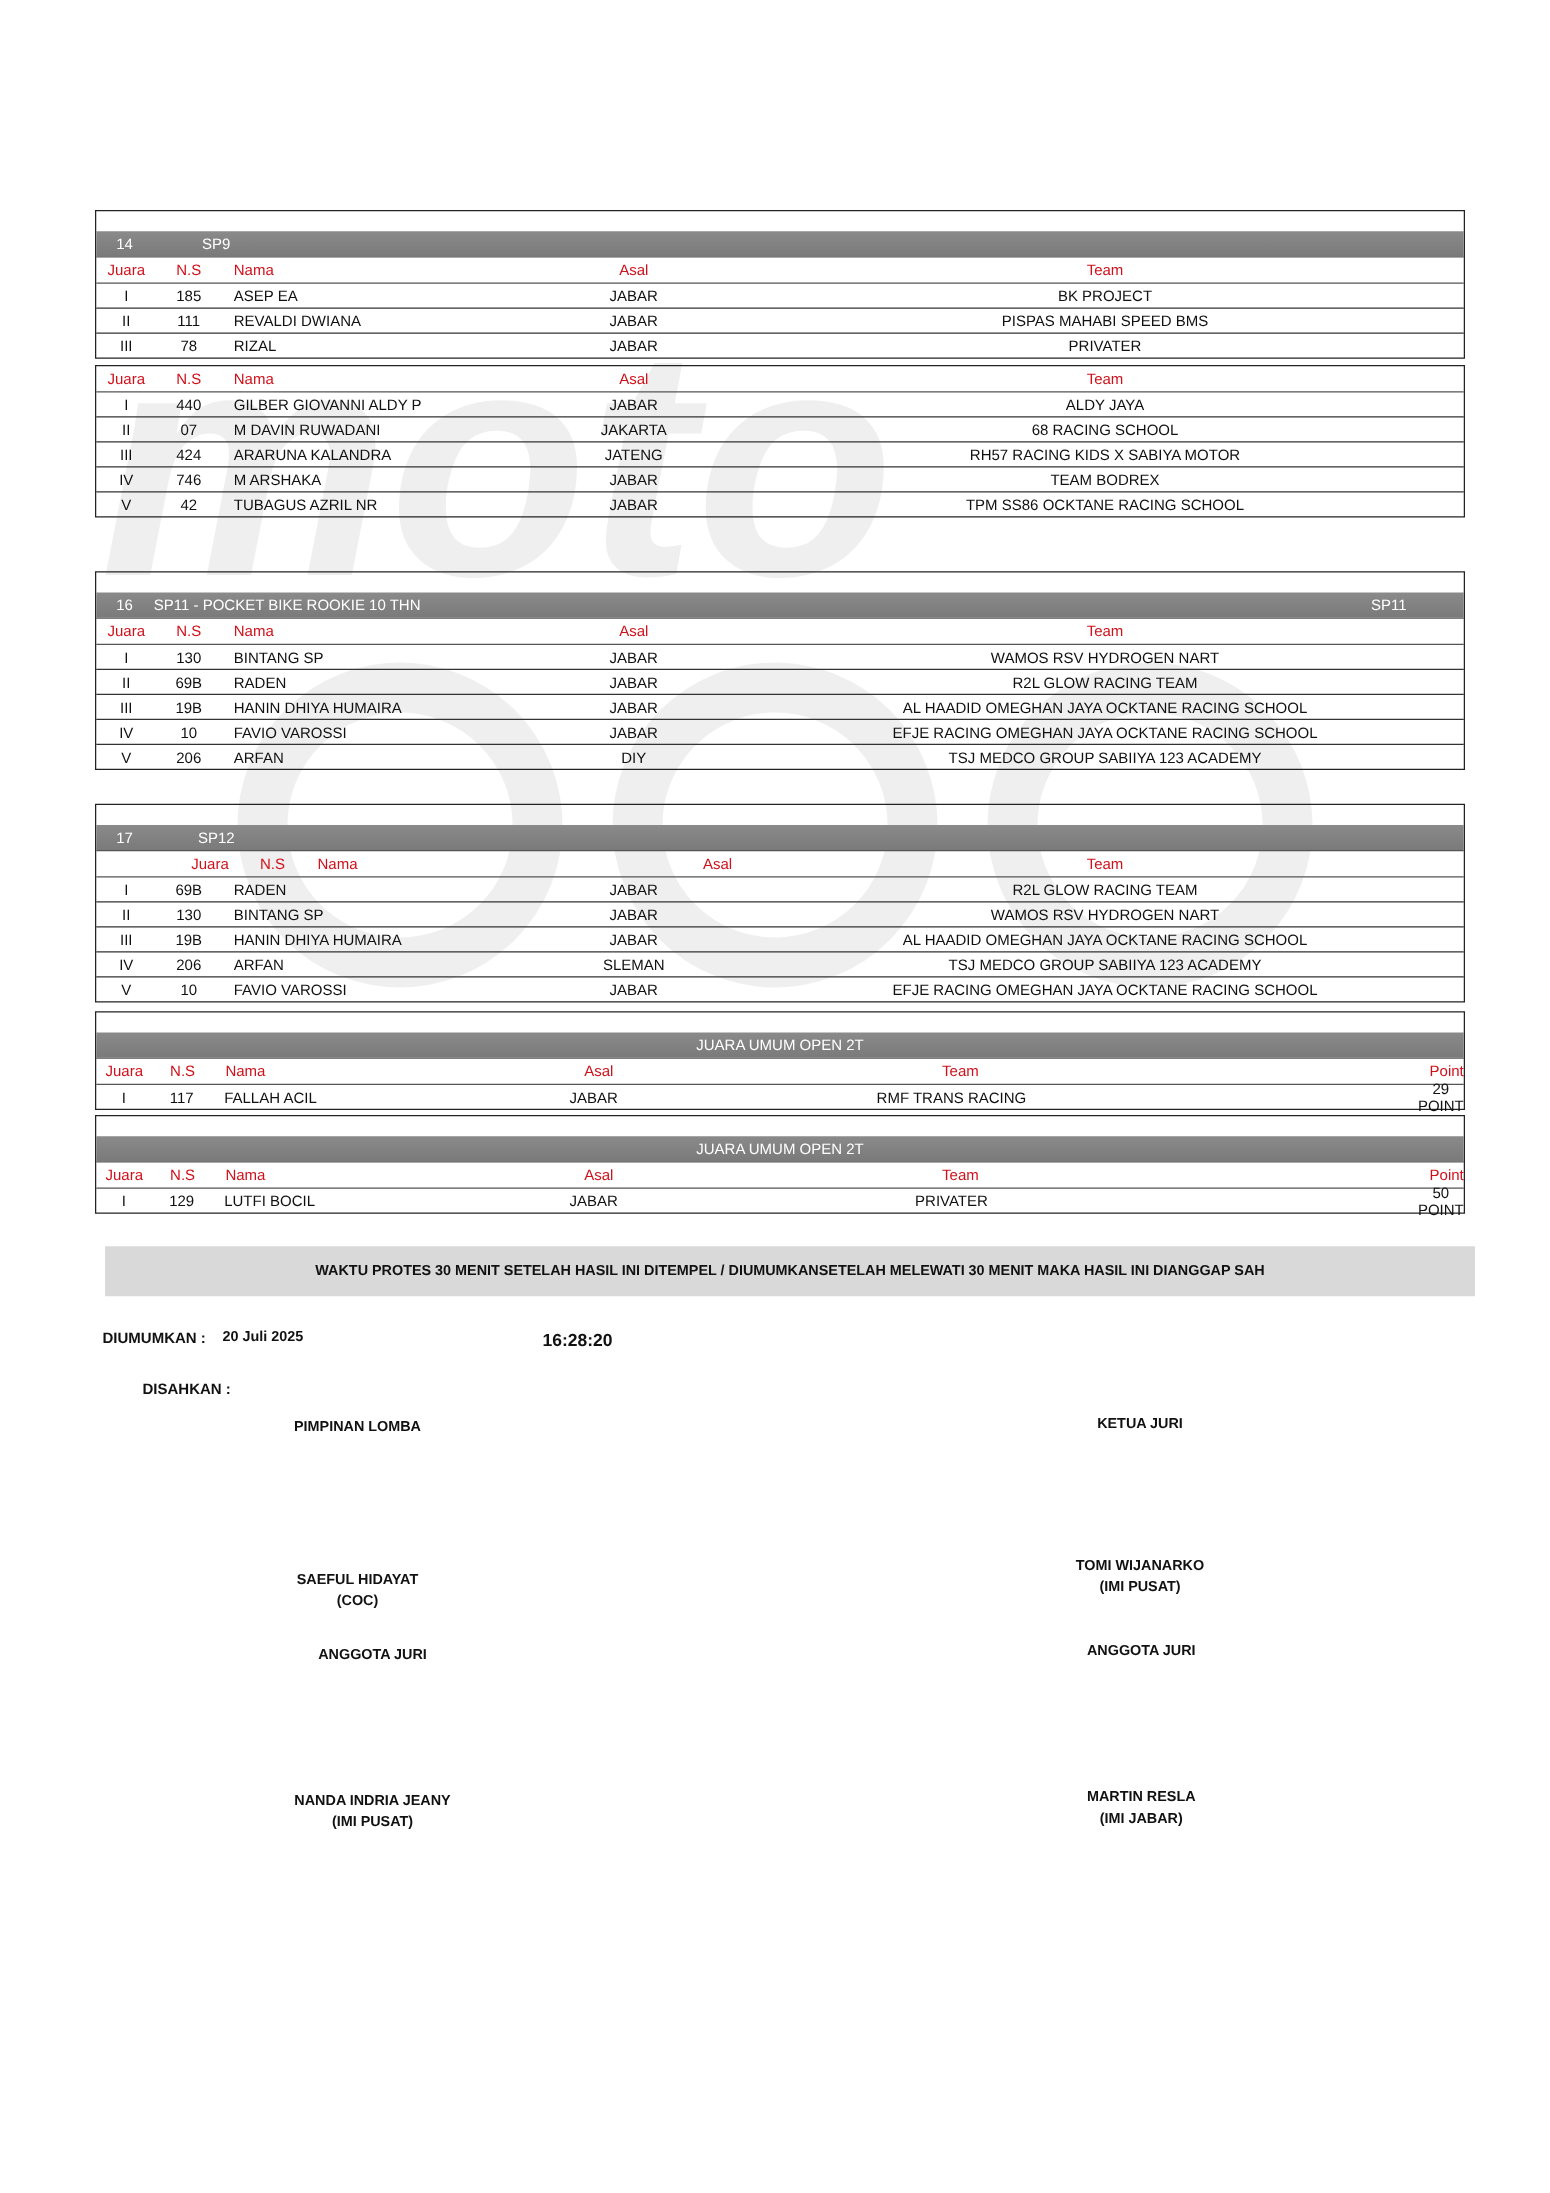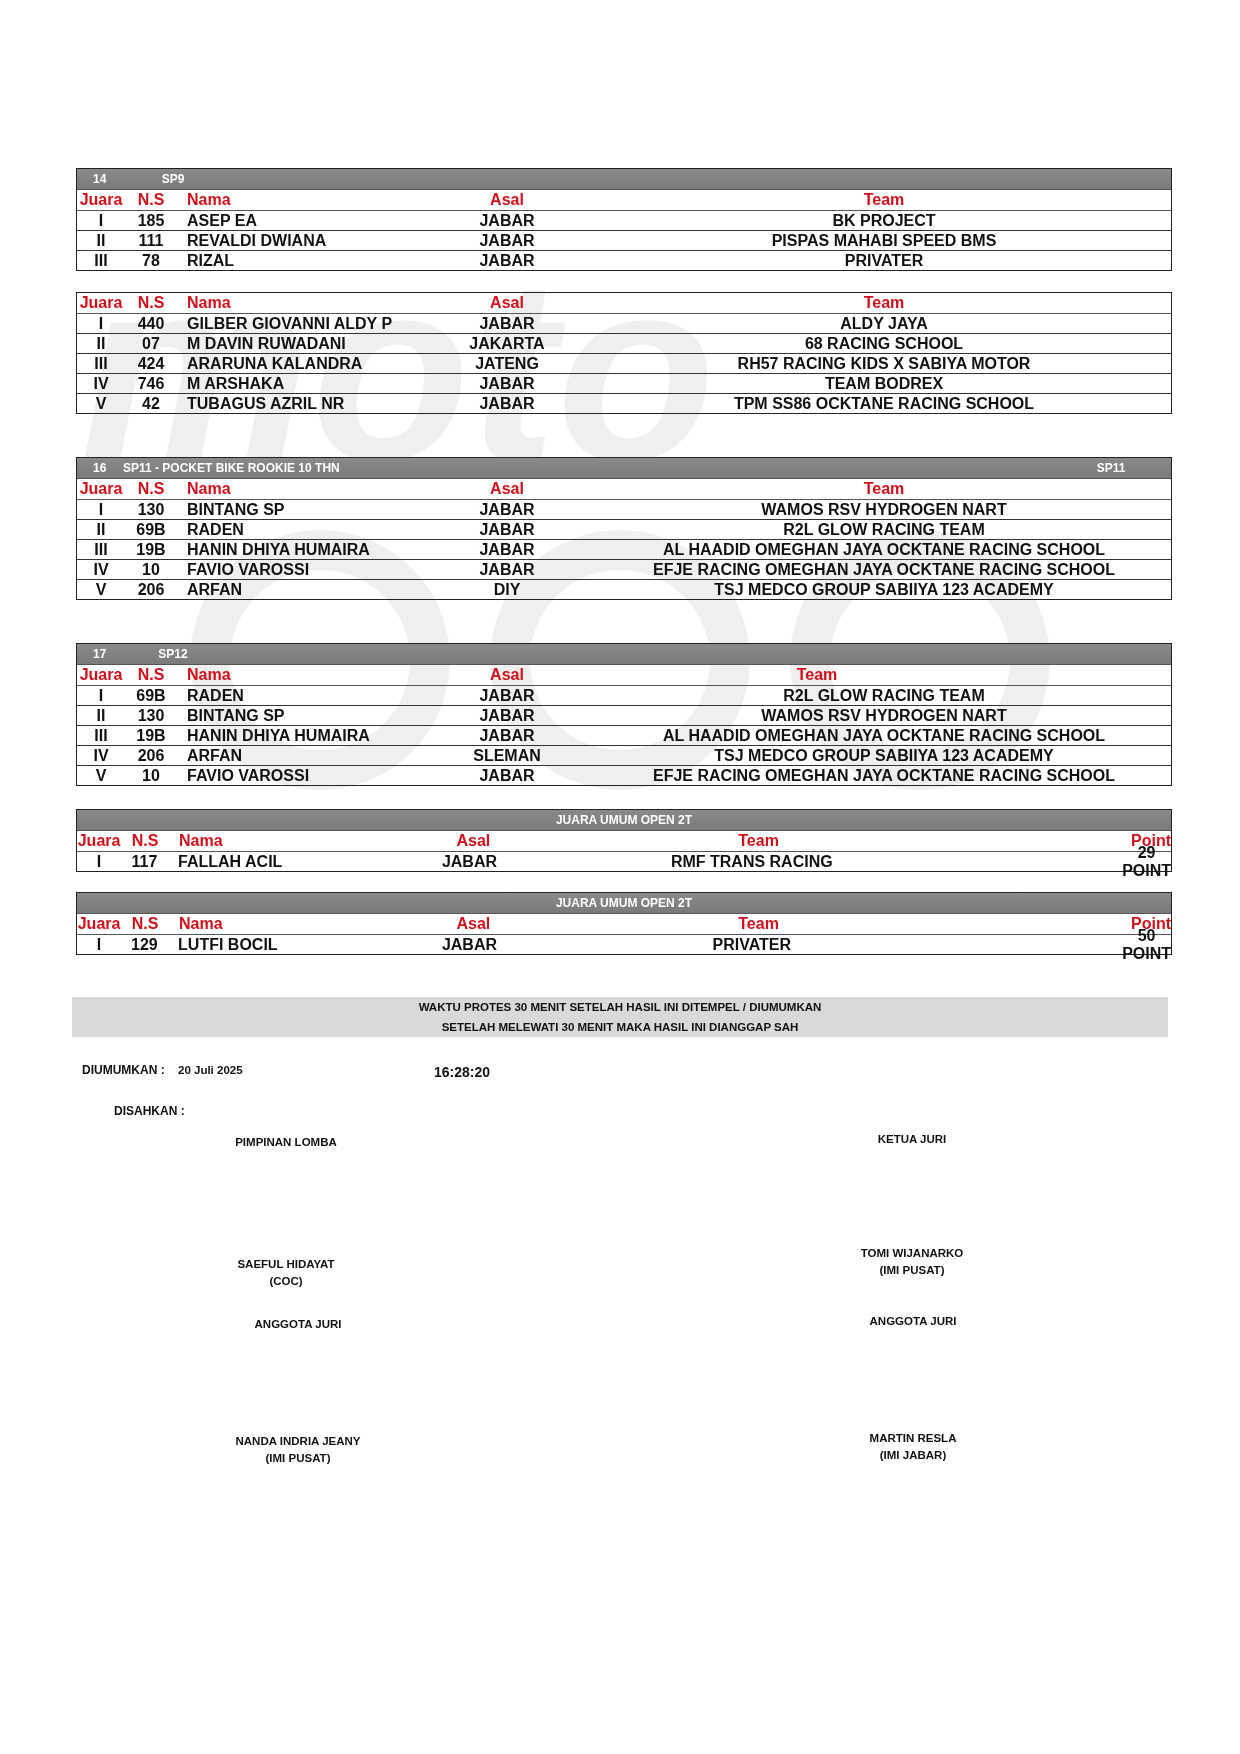--- a/index.html
+++ b/index.html
@@ -1,34 +1,34 @@
 <!DOCTYPE html>
 <html><head>
 <meta charset="utf-8">
 <style>
   html, body { margin: 0; padding: 0; background: #ffffff; }
   body { width: 1240px; height: 1754px; position: relative; font-family: "Liberation Sans", sans-serif; color: #111; overflow: hidden; }
   .watermark { position: absolute; left: 60px; top: 230px; width: 1120px; height: 600px; pointer-events: none; opacity: 0.06; }
   .tbl { position: absolute; left: 76px; width: 1096px; border: 1.5px solid #222; box-sizing: border-box; background: transparent; }
-  .tbl-head { height: 20px; background: linear-gradient(#8a8a8a, #7a7a7a); color: #fff; font-weight: bold; font-size: 12px; display: flex; align-items: center; position: relative; border-bottom: 1px solid #555; }
+  .tbl-head { height: 20px; background: linear-gradient(#8a8a8a, #7a7a7a); color: #fff; font-weight: normal; font-size: 12px; display: flex; align-items: center; position: relative; border-bottom: 1px solid #555; margin-top: 16px; }
   .tbl-head .num { width: 36px; padding-left: 16px; box-sizing: border-box; }
   .tbl-head .title { flex: 1; padding-left: 10px; }
   .tbl-head .code { width: 120px; text-align: center; }
   .tbl-head .center-title { position: absolute; left: 0; right: 0; text-align: center; }
-  .row { display: flex; height: 20px; align-items: center; font-size: 16px; font-weight: bold; border-top: 1.5px solid #333; box-sizing: border-box; }
+  .row { display: flex; height: 20px; align-items: center; font-size: 12px; font-weight: normal; border-top: 1.5px solid #333; box-sizing: border-box; justify-content: center; }
   .row.hdr { border-top: none; color: #d0101a; }
   .row.hdr + .row { border-top: 1.5px solid #555; }
   .c-juara { width: 48px; text-align: center; }
   .c-ns { width: 52px; text-align: center; }
   .c-nama { width: 240px; padding-left: 10px; box-sizing: border-box; }
   .c-asal { width: 180px; text-align: center; }
   .c-team { flex: 1; text-align: center; }
   .c-team-narrow { width: 440px; text-align: center; }
   .c-point { flex: 1; text-align: center; padding-left: 170px; box-sizing: border-box; }
-  .notice { position: absolute; left: 72px; top: 997px; width: 1096px; height: 40px; background: #d9d9d9; display: flex; flex-direction: column; justify-content: center; align-items: center; font-weight: bold; font-size: 11.5px; line-height: 20px; }
+  .notice { position: absolute; left: 84px; top: 997px; width: 1096px; height: 40px; background: #d9d9d9; display: flex; flex-direction: row; justify-content: center; align-items: center; font-weight: bold; font-size: 11.5px; line-height: 20px; }
   .ann { position: absolute; font-weight: bold; font-size: 12px; }
   .sig { position: absolute; font-weight: bold; font-size: 11.5px; text-align: center; width: 200px; line-height: 17px; }
 </style>
 </head>
 <body>
 
 <svg class="watermark" viewBox="0 0 1120 600">
   <text x="20" y="230" font-size="260" font-weight="bold" font-style="italic" fill="#000" font-family="Liberation Sans, sans-serif">moto</text>
   <circle cx="260" cy="430" r="110" fill="none" stroke="#000" stroke-width="40"></circle>
   <circle cx="560" cy="430" r="110" fill="none" stroke="#000" stroke-width="40"></circle>

